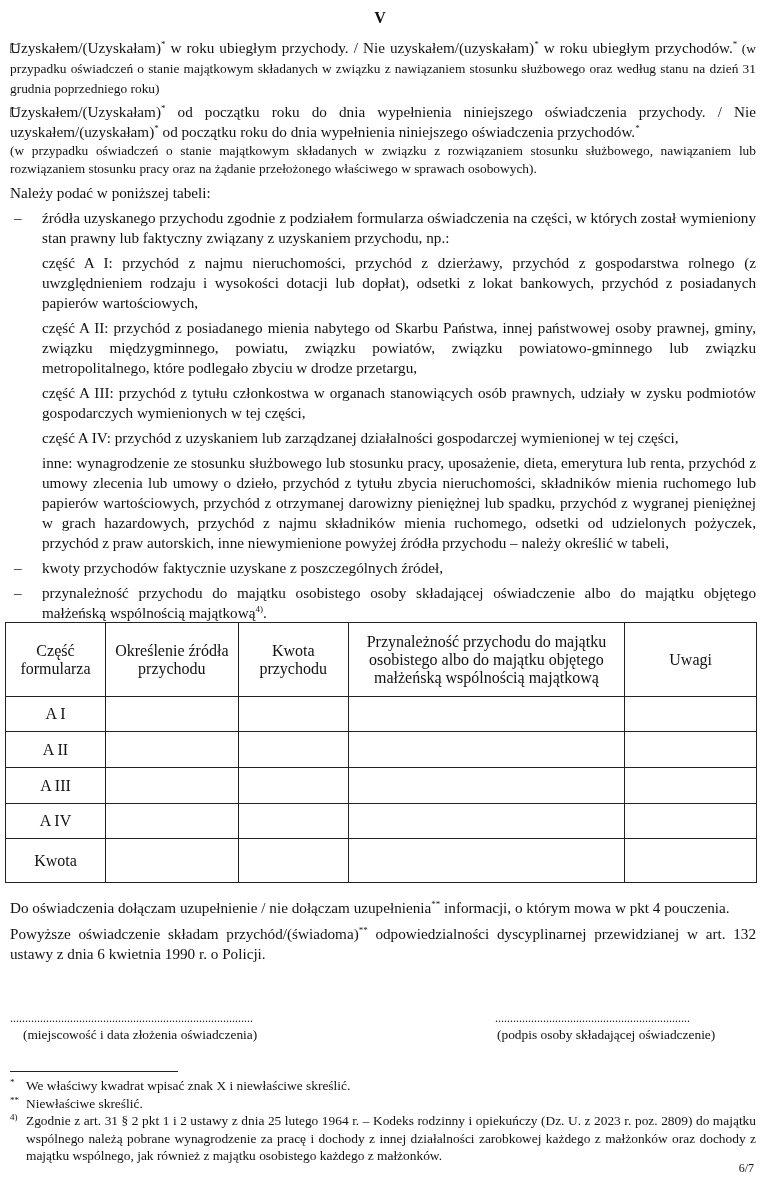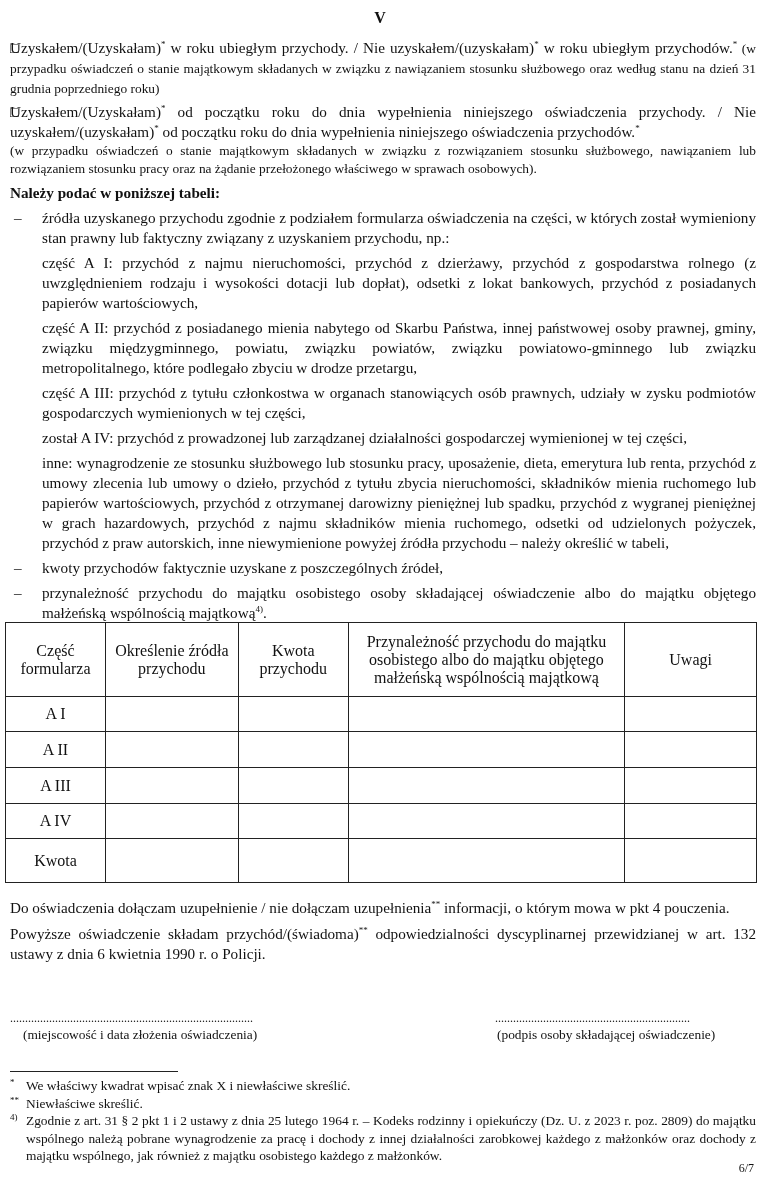--- a/index.html
+++ b/index.html
@@ -47,29 +47,29 @@
 
 <div class="abs cb-para" style="top:102px;">
   <span class="box">□</span>
   <div class="txt">
     <span>Uzyskałem/(Uzyskałam)</span><sup>*</sup><span> od początku roku do dnia wypełnienia niniejszego oświadczenia przychody. / Nie uzyskałem/(uzyskałam)</span><sup>*</sup><span> od początku roku do dnia wypełnienia niniejszego oświadczenia przychodów.</span><sup>*</sup><br>
     <span class="small" style="display:block; text-align:justify;">(w przypadku oświadczeń o stanie majątkowym składanych w związku z rozwiązaniem stosunku służbowego, nawiązaniem lub rozwiązaniem stosunku pracy oraz na żądanie przełożonego właściwego w sprawach osobowych).</span>
   </div>
 </div>
 
 <div class="abs list" style="top:183px;">
-  <div style="margin-bottom:5px;font-weight:bold;">Należy podać w poniższej tabeli:</div>
+  <div style="margin-bottom:5px;">Należy podać w poniższej tabeli:</div>
   <div class="li">
     <span class="dash">–</span>
     <span>źródła uzyskanego przychodu zgodnie z podziałem formularza oświadczenia na części, w których został wymieniony stan prawny lub faktyczny związany z uzyskaniem przychodu, np.:</span>
   </div>
   <div class="sub">część A I: przychód z najmu nieruchomości, przychód z dzierżawy, przychód z gospodarstwa rolnego (z uwzględnieniem rodzaju i wysokości dotacji lub dopłat), odsetki z lokat bankowych, przychód z posiadanych papierów wartościowych,</div>
   <div class="sub">część A II: przychód z posiadanego mienia nabytego od Skarbu Państwa, innej państwowej osoby prawnej, gminy, związku międzygminnego, powiatu, związku powiatów, związku powiatowo-gminnego lub związku metropolitalnego, które podlegało zbyciu w drodze przetargu,</div>
   <div class="sub">część A III: przychód z tytułu członkostwa w organach stanowiących osób prawnych, udziały w zysku podmiotów gospodarczych wymienionych w tej części,</div>
-  <div class="sub">został A IV: przychód z prowadzonej lub zarządzanej działalności gospodarczej wymienionej w tej części,</div>
+  <div class="sub">część A IV: przychód z uzyskaniem lub zarządzanej działalności gospodarczej wymienionej w tej części,</div>
   <div class="sub">inne: wynagrodzenie ze stosunku służbowego lub stosunku pracy, uposażenie, dieta, emerytura lub renta, przychód z umowy zlecenia lub umowy o dzieło, przychód z tytułu zbycia nieruchomości, składników mienia ruchomego lub papierów wartościowych, przychód z otrzymanej darowizny pieniężnej lub spadku, przychód z wygranej pieniężnej w grach hazardowych, przychód z najmu składników mienia ruchomego, odsetki od udzielonych pożyczek, przychód z praw autorskich, inne niewymienione powyżej źródła przychodu – należy określić w tabeli,</div>
   <div class="li">
     <span class="dash">–</span>
     <span>kwoty przychodów faktycznie uzyskane z poszczególnych źródeł,</span>
   </div>
   <div class="li">
     <span class="dash">–</span>
     <span>przynależność przychodu do majątku osobistego osoby składającej oświadczenie albo do majątku objętego małżeńską wspólnością majątkową</span><sup>4)</sup><span>.</span>
   </div>
 </div>

